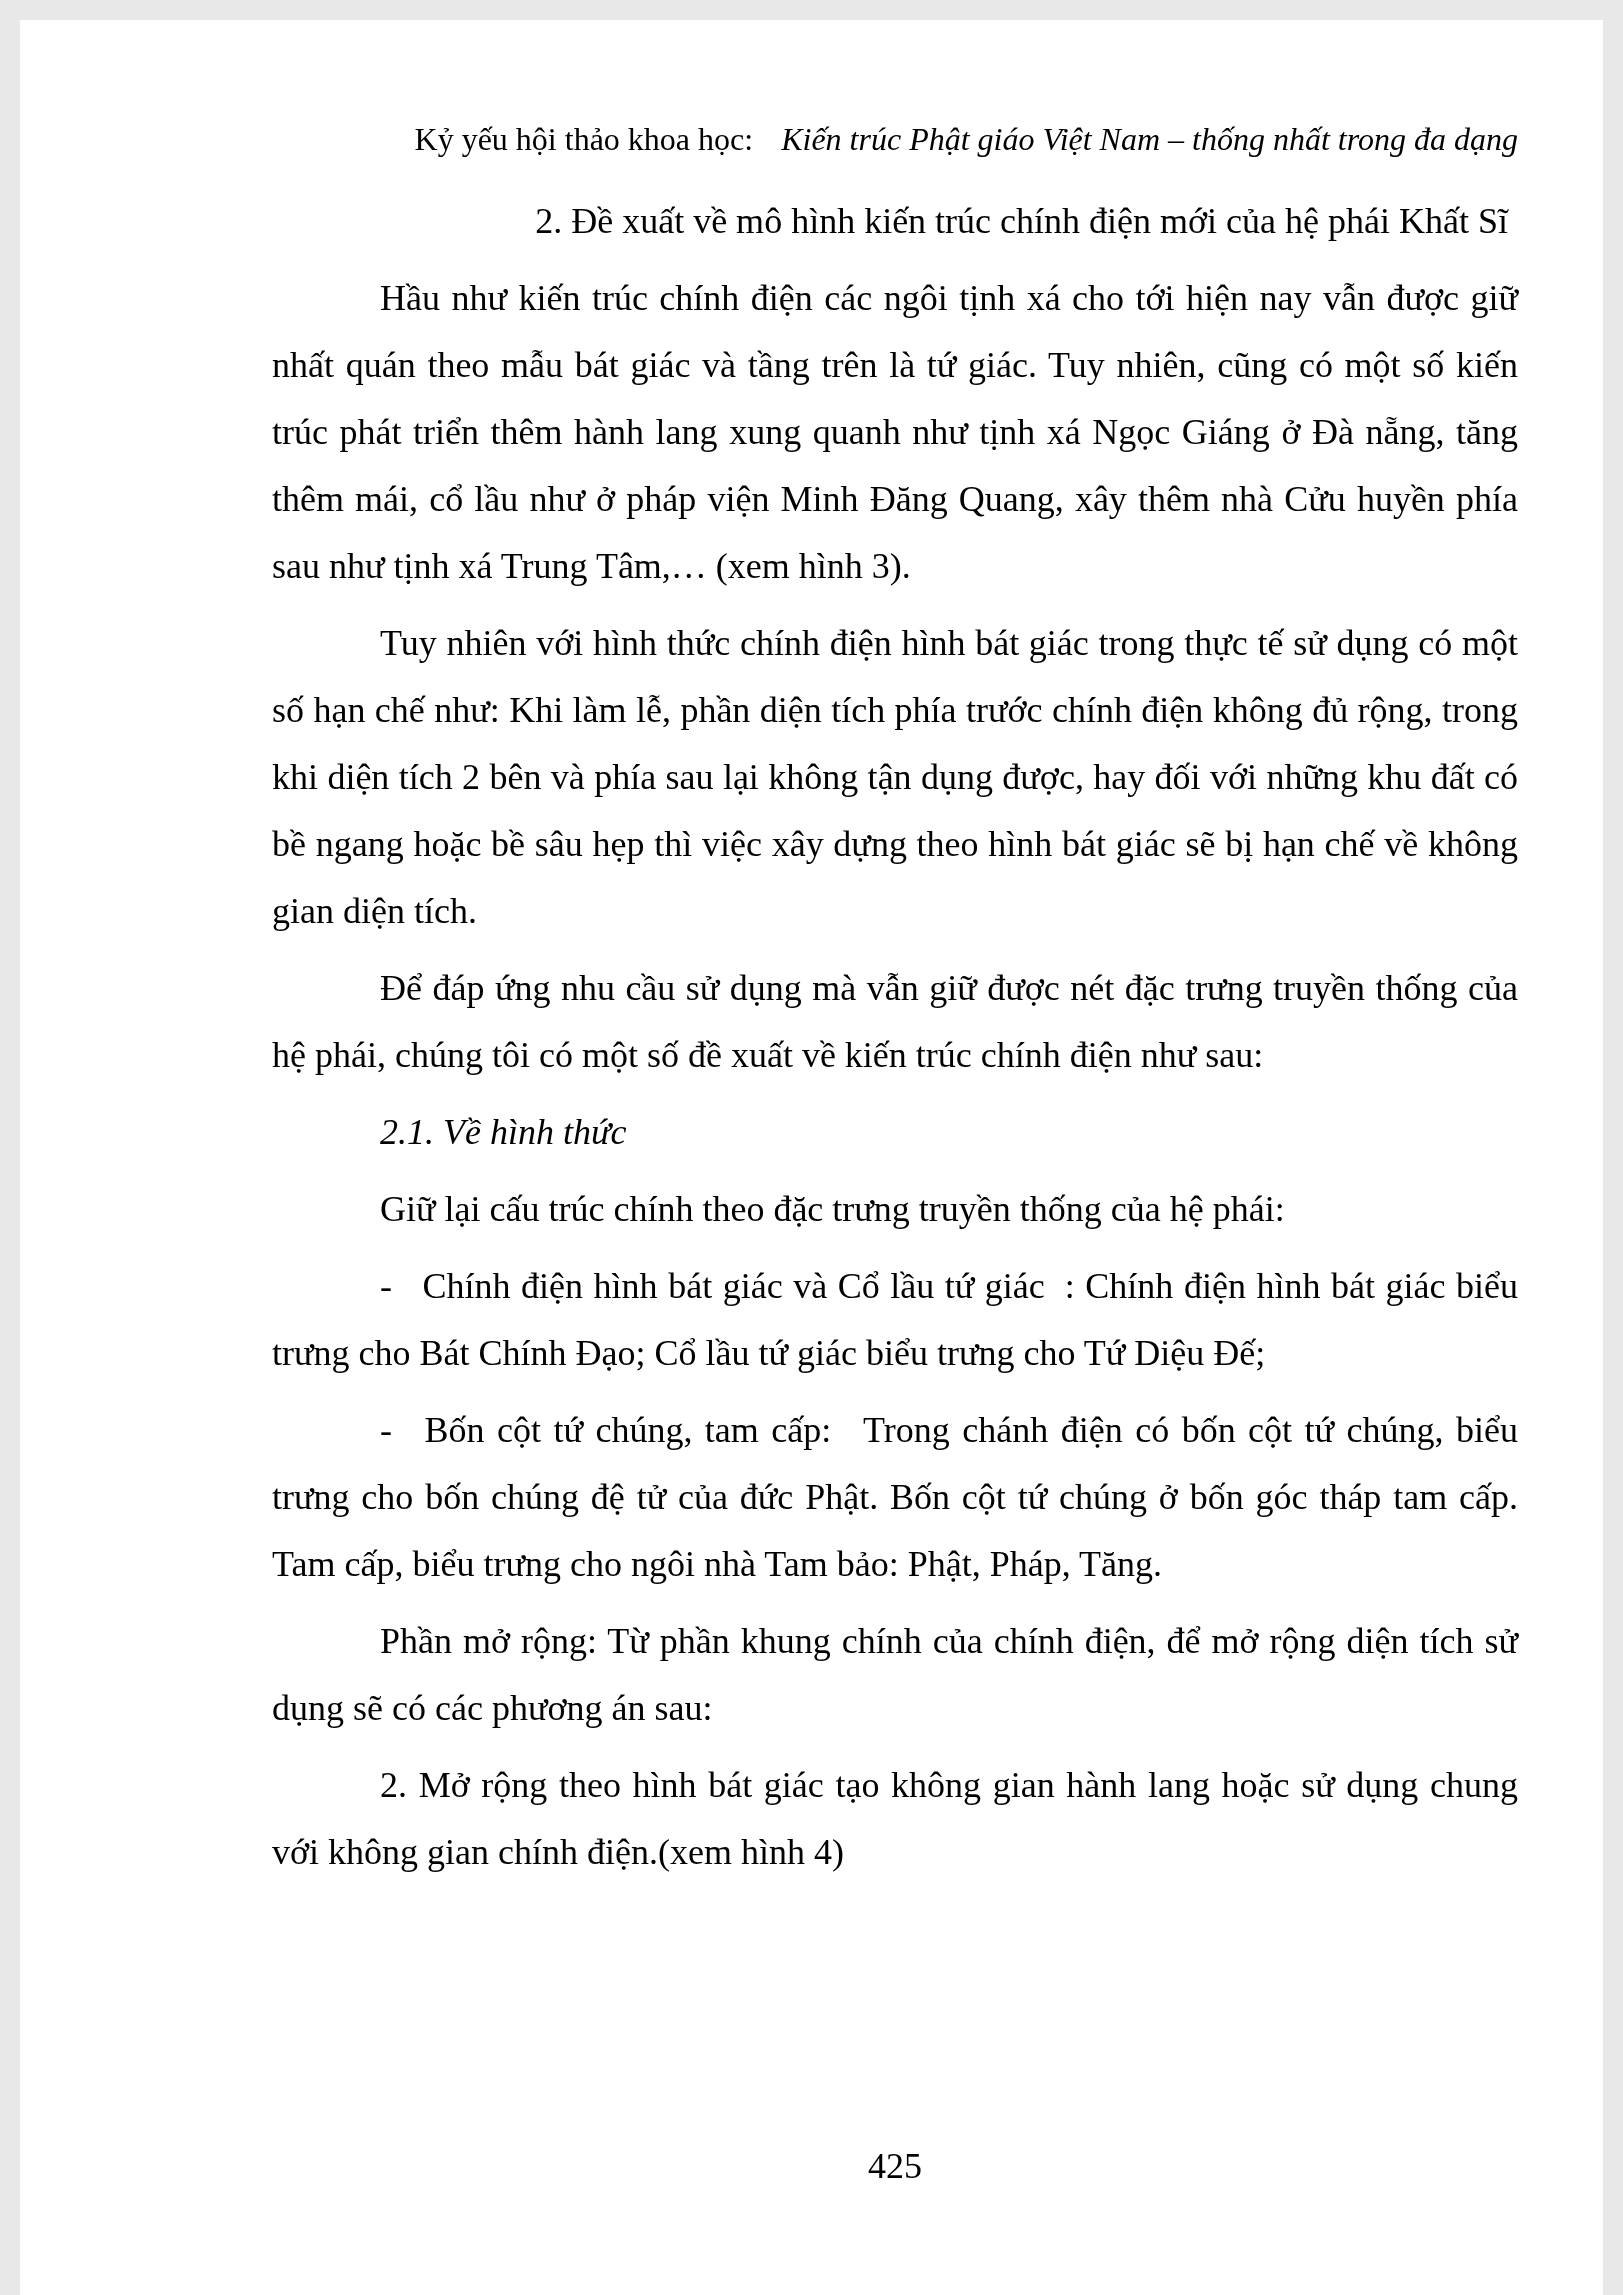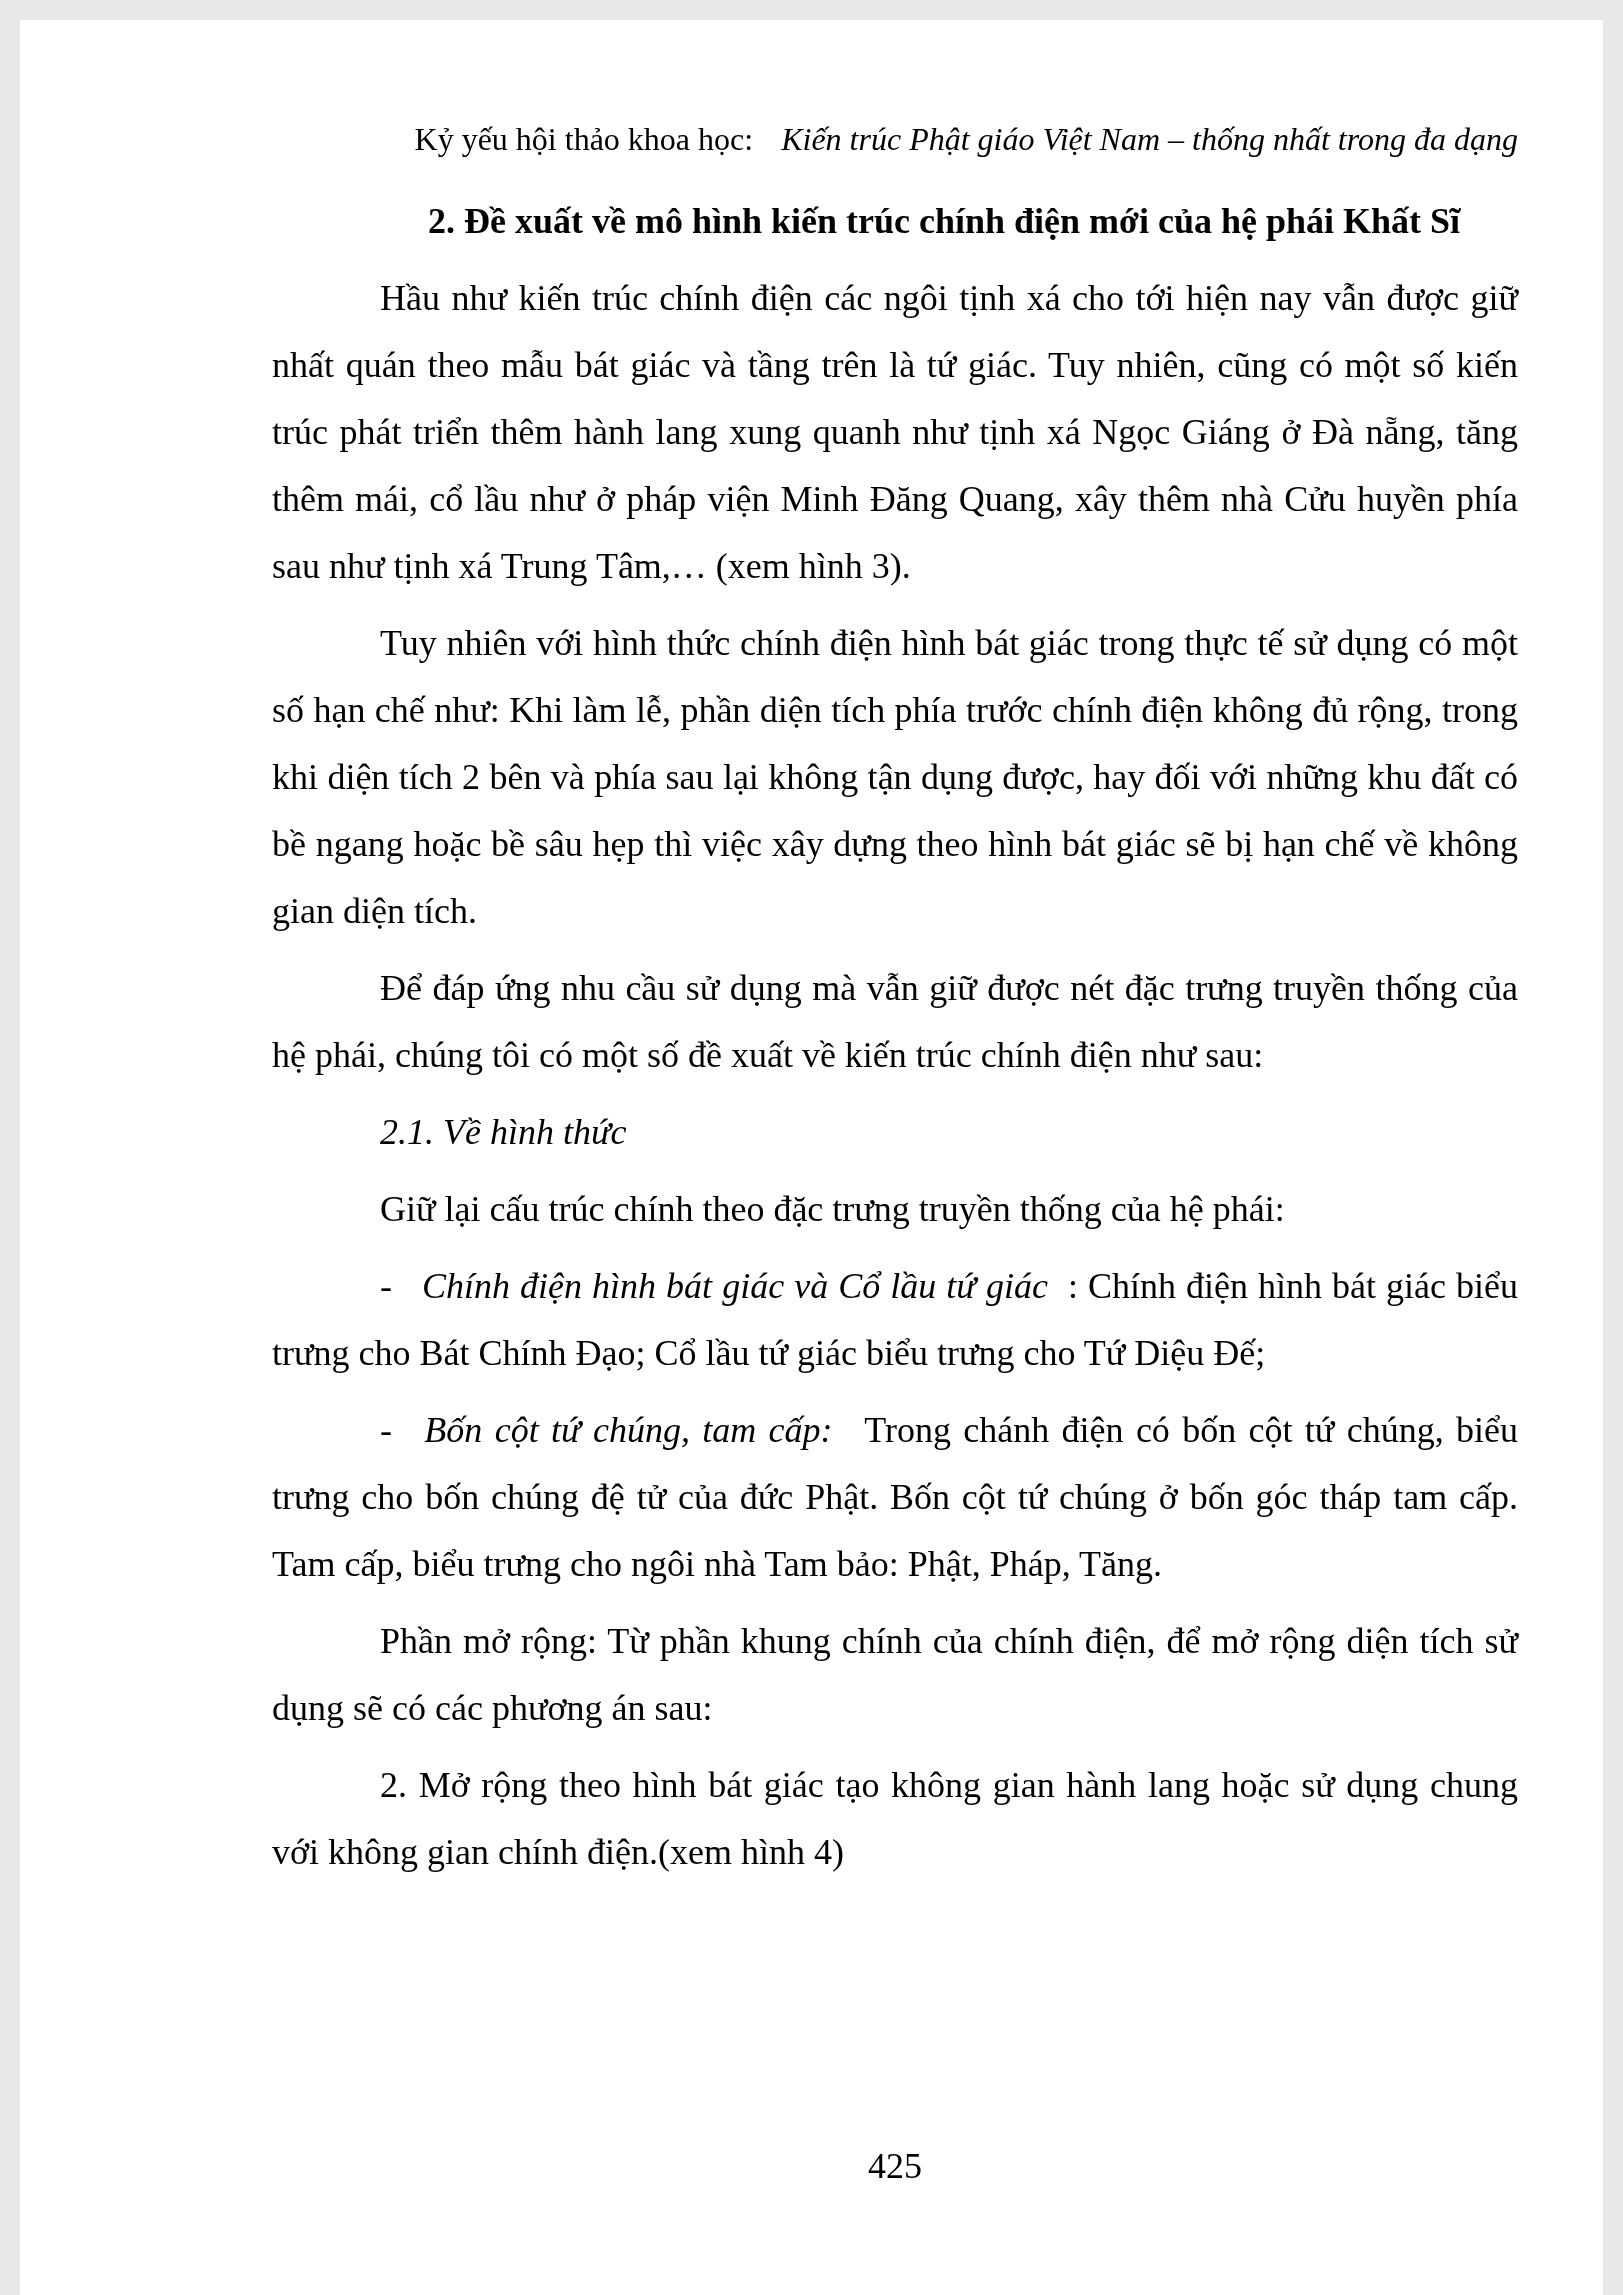--- a/index.html
+++ b/index.html
@@ -29,23 +29,23 @@
     position: absolute;
     top: 148px;
     left: 232px;
     width: 1266px;
     font-size: 36px;
     line-height: 67px;
     text-align: justify;
   }
   .content p.para { text-indent: 98px; }
   .content p.para.no-indent { text-indent: 0; }
-  .content p.para.heading { font-weight: bold; text-align: center; }
+  .content p.para.heading { font-weight: normal; text-align: right; }
   .content p.para.heading-italic { font-weight: normal; font-style: italic; text-align: left; }
-  .run-italic { font-style: italic; }
+  .run-italic { }
   .page-number {
     position: absolute;
     top: 2103px;
     left: 232px;
     width: 1266px;
     text-align: center;
     font-size: 36px;
     line-height: 67px;
   }
 </style>

